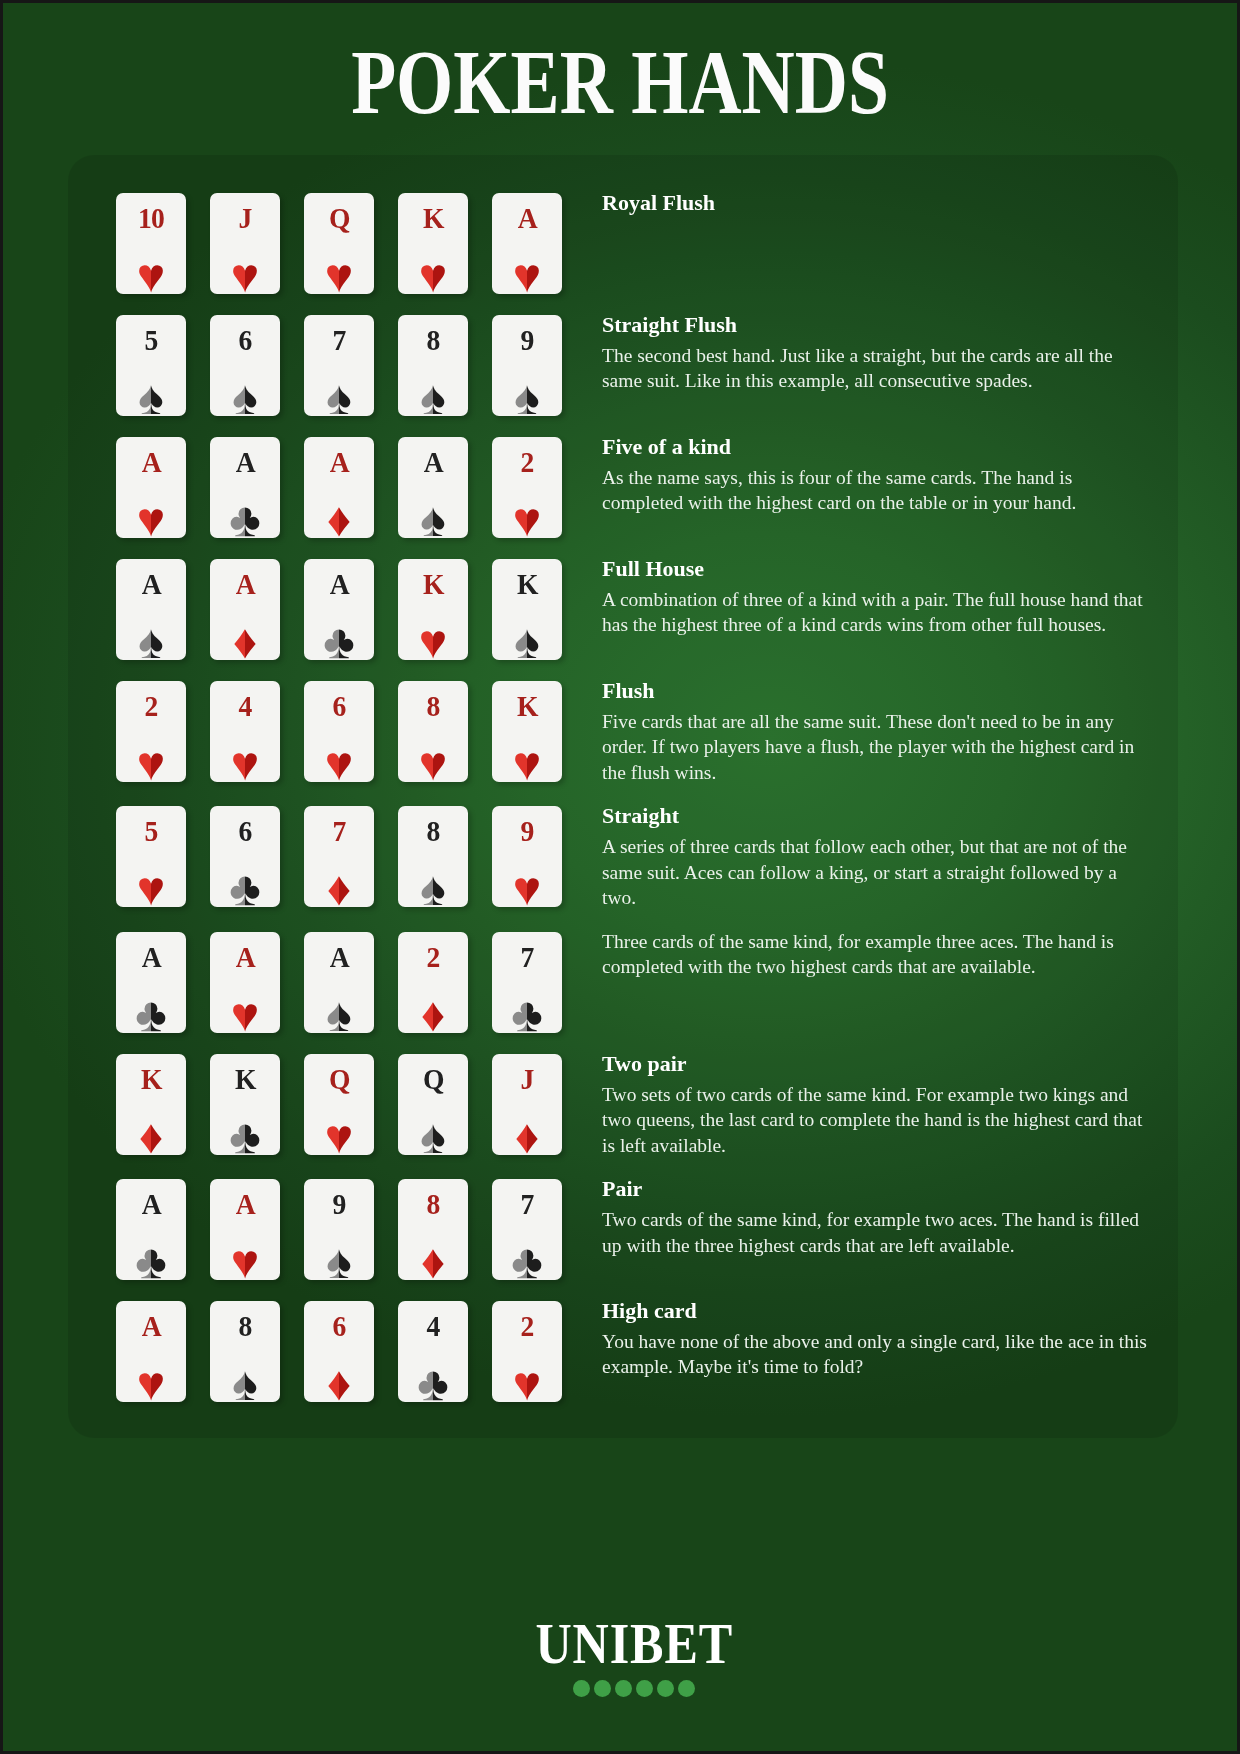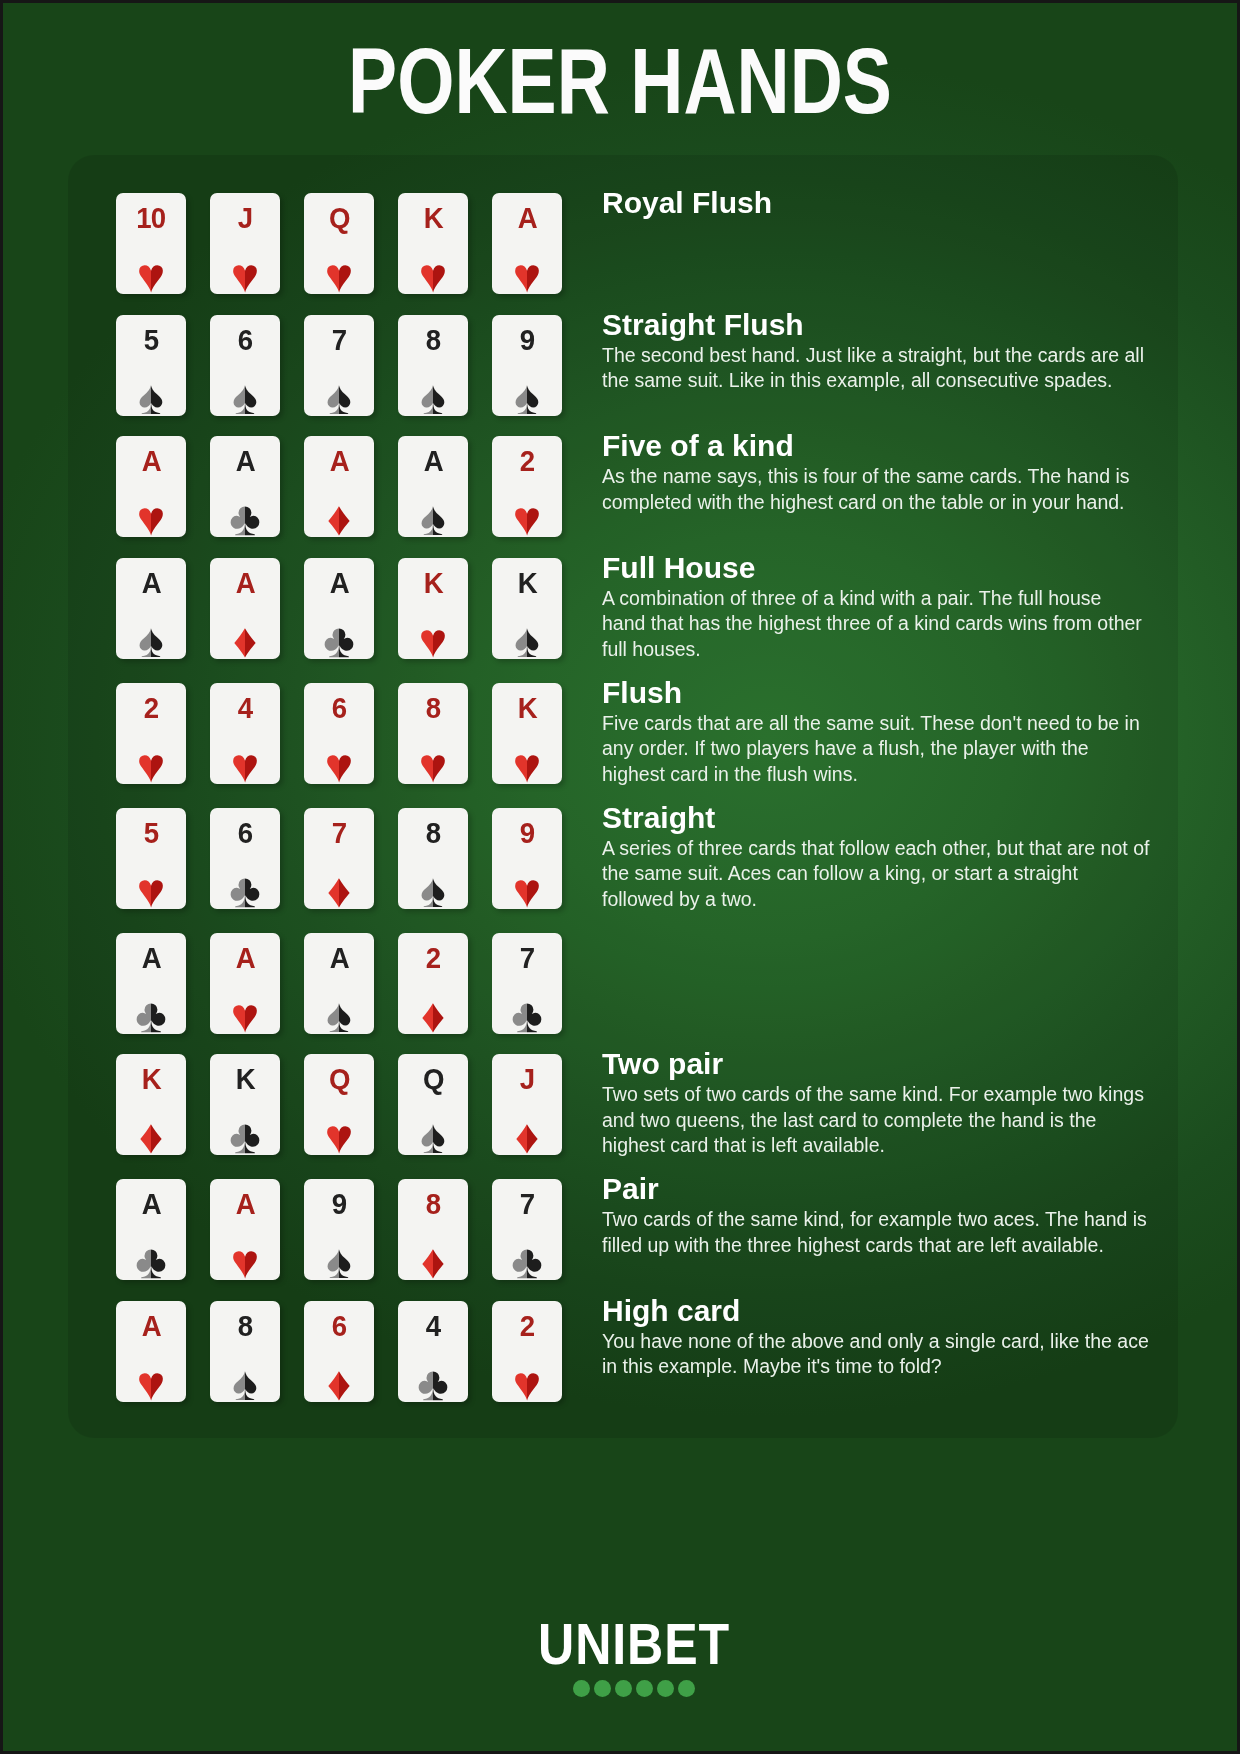--- a/index.html
+++ b/index.html
@@ -4,21 +4,21 @@
 <style>
   html,body{margin:0;padding:0;background:#0d240f;}
   .page{
     position:relative;
     width:1240px;height:1754px;
     box-sizing:border-box;
     border:3px solid #161616;
     overflow:hidden;
     background:
       radial-gradient(ellipse 820px 680px at 62% 42%, #2f7d33 0%, #2a702d 30%, #225c25 58%, #1b4c1e 82%, #184518 100%);
-    font-family:Liberation Sans, sans-serif;
+    font-family:Liberation Serif, serif;
   }
   .title{
     position:absolute;top:26px;left:0;width:100%;
     text-align:center;
     color:#fbfbfb;
     font-size:92px;font-weight:700;
     transform:scaleX(0.80);transform-origin:50% 50%;
     letter-spacing:0px;
     white-space:nowrap;
   }
@@ -57,21 +57,21 @@
     font-size:48px;line-height:52px;text-align:center;
     margin-top:1px;
   }
   .suit .half{position:absolute;inset:0;}
   .suit.red  .half.l{color:var(--suit-red-light); clip-path:inset(0 50% 0 0);}
   .suit.red  .half.r{color:var(--suit-red-dark);  clip-path:inset(0 0 0 50%);}
   .suit.black .half.l{color:var(--suit-black-light);clip-path:inset(0 50% 0 0);}
   .suit.black .half.r{color:var(--suit-black-dark); clip-path:inset(0 0 0 50%);}
   .hand-text{margin-left:40px;width:560px;margin-top:-3px;}
   .hand-name{
-    color:#ffffff;font-size:30px;font-weight:700;
+    color:#ffffff;font-size:22px;font-weight:700;
     margin:0 0 5px 0;line-height:26px;
   }
   .hand-desc{
     color:#eaf1ea;font-size:19.5px;line-height:25.5px;margin:0;
   }
   .brand{
     position:absolute;left:14px;bottom:54px;width:100%;
     display:flex;flex-direction:column;align-items:center;
   }
   .brand-name{
@@ -414,20 +414,21 @@
 
   <div class="card">
     <div class="rank black">7</div>
     <div class="suit black">
       <span class="half l">♣</span>
       <span class="half r">♣</span>
     </div>
   </div>
 </div>
     <div class="hand-text">
+      <p class="hand-desc">Three cards of the same kind, for example three aces. The hand is completed with the two highest cards that are available.</p>
     </div>
   </div>
 
   <div class="hand-row">
     <div class="cards">
   <div class="card">
     <div class="rank red">K</div>
     <div class="suit red">
       <span class="half l">♦</span>
       <span class="half r">♦</span>

